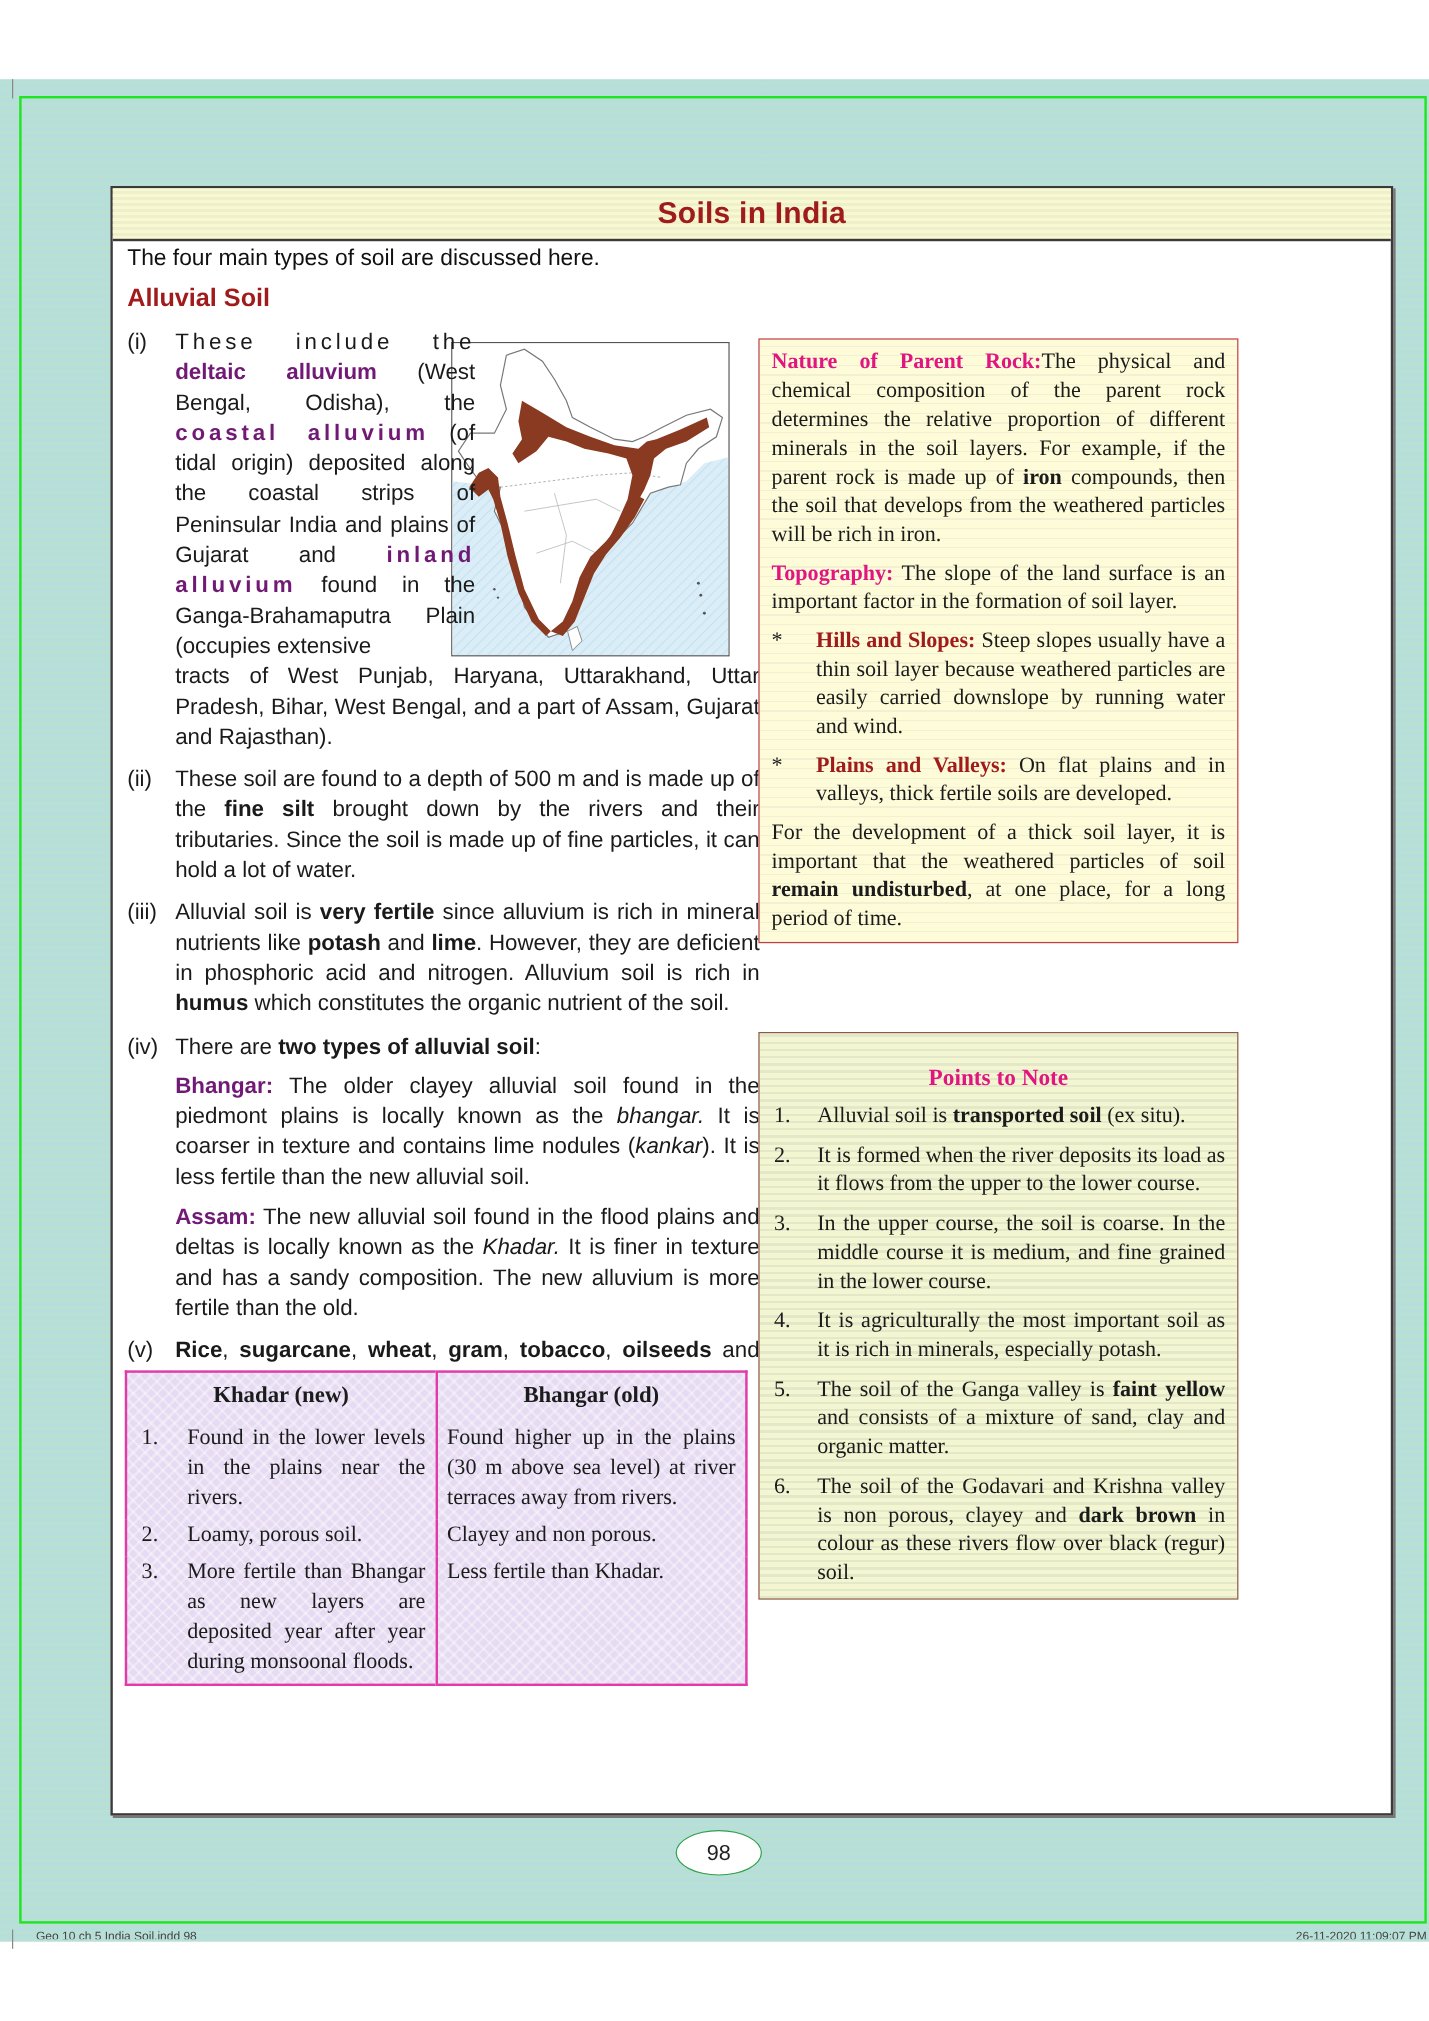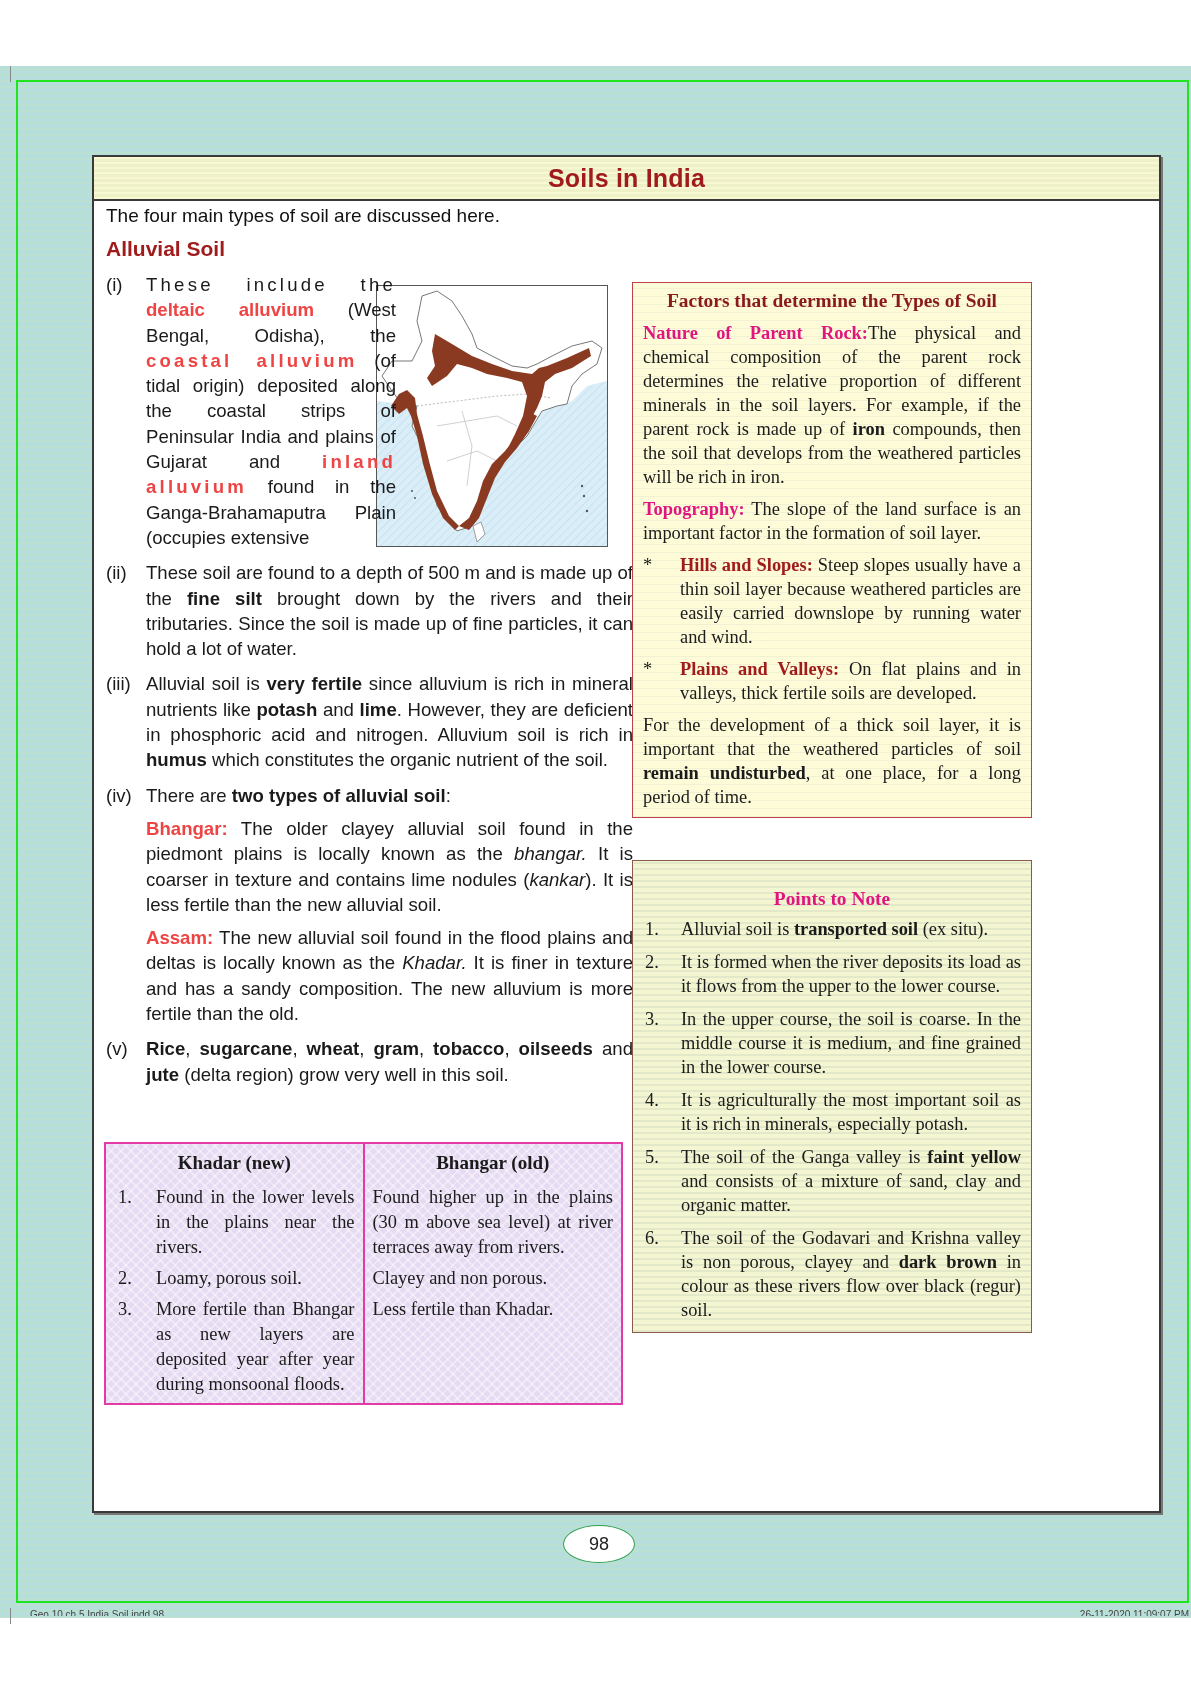--- a/index.html
+++ b/index.html
@@ -36,21 +36,21 @@
   .title-bar h1 {
     margin:0; line-height:42px; font-size:25px; font-weight:bold;
     color:#a01c1c; font-family:"Liberation Sans", sans-serif; letter-spacing:0.2px;
   }
   .intro { position:absolute; left:12px; top:48px; font-size:19px; color:#111; }
   .h2 { position:absolute; left:12px; top:80px; font-size:21px; font-weight:bold; color:#a01c1c; }
 
   .left-col { position:absolute; left:12px; top:115px; width:527px; font-size:18.6px; color:#1a1a1a; line-height:25.3px; }
   .item { position:relative; padding-left:40px; margin-bottom:10px; text-align:justify; }
   .item .num { position:absolute; left:0; top:0; }
-  .pink { color:#ef4444; font-weight:bold; }
+  .pink { color:#701a75; font-weight:bold; }
   .b { font-weight:bold; }
   .i { font-style:italic; }
   .spaced { letter-spacing:3.2px; word-spacing:4px; }
   .sub { margin-top:8px; text-align:justify; }
 
   .map-box {
     position:absolute; left:282px; top:128px; width:230px; height:260px;
     border:1.5px solid #555; background:#fff; overflow:hidden;
   }
 
@@ -156,20 +156,23 @@
       <path d="M96,240 L104,236 L108,248 L100,256 Z" fill="#fff" stroke="#888" stroke-width="0.8"></path>
     </svg>
   </div>
 
   <div class="left-col">
     <div class="item" style="width:250px; padding-right:0;">
       <span class="num">(i)</span>
       <span class="spaced">These include the</span>
       <span class="pink">deltaic alluvium</span><span> (West Bengal, Odisha), the </span><span class="pink spaced">coastal alluvium</span><span> (of tidal origin) deposited along the coastal strips of Peninsular India and plains of Gujarat and </span><span class="pink spaced">inland alluvium</span><span> found in the Ganga-Brahamaputra Plain (occupies extensive</span>
     </div>
+    <div class="item" style="margin-top:-10px;">
+      <span>tracts of West Punjab, Haryana, Uttarakhand, Uttar Pradesh, Bihar, West Bengal, and a part of Assam, Gujarat and Rajasthan).</span>
+    </div>
 
     <div class="item">
       <span class="num">(ii)</span>
       <span>These soil are found to a depth of 500 m and is made up of the </span><span class="b">fine silt</span><span> brought down by the rivers and their tributaries. Since the soil is made up of fine particles, it can hold a lot of water.</span>
     </div>
 
     <div class="item">
       <span class="num">(iii)</span>
       <span>Alluvial soil is </span><span class="b">very fertile</span><span> since alluvium is rich in mineral nutrients like </span><span class="b">potash</span><span> and </span><span class="b">lime</span><span>. However, they are deficient in phosphoric acid and nitrogen. Alluvium soil is rich in </span><span class="b">humus</span><span> which constitutes the organic nutrient of the soil.</span>
     </div>
@@ -223,21 +226,20 @@
               <span class="num">3.</span>
               <span class="txt">More fertile than Bhangar as new layers are deposited year after year during monsoonal floods.</span>
             </div>
           </td>
       <td class="col-divider"><span>Less fertile than Khadar.</span></td>
     </tr>
   </tbody>
     </table>
 
   <div class="factors-box">
-    <div class="box-title">Factors that determine the Types of Soil</div>
     <div class="f-para">
       <span class="f-pink">Nature of Parent Rock:</span><span>The physical and chemical composition of the parent rock determines the relative proportion of different minerals in the soil layers. For example, if the parent rock is made up of </span><span class="b">iron</span><span> compounds, then the soil that develops from the weathered particles will be rich in iron.</span>
     </div>
     <div class="f-para">
       <span class="f-pink">Topography:</span><span> The slope of the land surface is an important factor in the formation of soil layer.</span>
     </div>
     <div class="star-item">
       <span class="star">*</span>
       <span class="f-red">Hills and Slopes:</span><span> Steep slopes usually have a thin soil layer because weathered particles are easily carried downslope by running water and wind.</span>
     </div>

